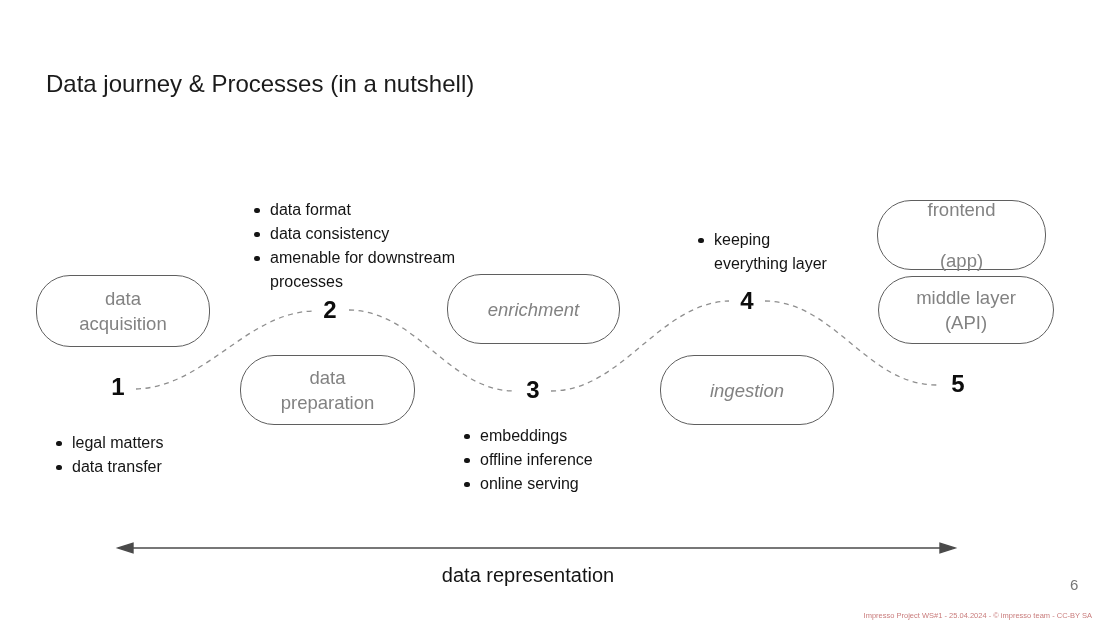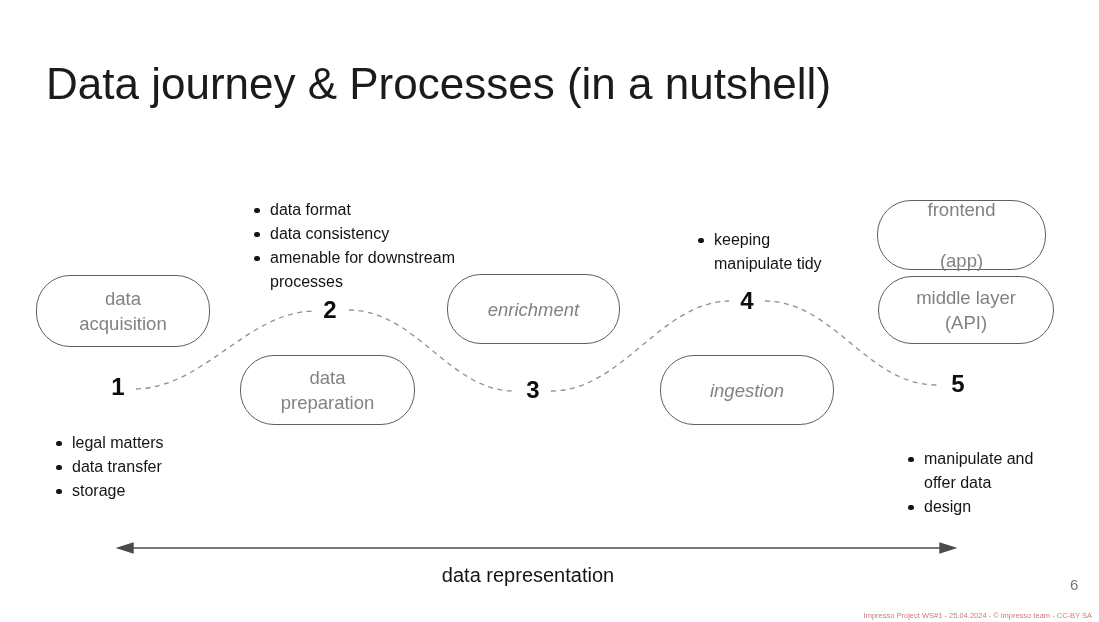--- a/index.html
+++ b/index.html
@@ -5,21 +5,21 @@
   html,body{margin:0;padding:0;background:#e9e9e9;}
   .slide{
     position:relative;
     width:1099px;height:622px;
     background:#ffffff;
     overflow:hidden;
     font-family:"Liberation Sans", sans-serif;
   }
   .title{
     position:absolute;left:46px;top:64px;
-    font-size:44px;line-height:40px;
+    font-size:24px;line-height:40px;
     color:#1b1b1b;white-space:nowrap;
   }
   .overlay{position:absolute;left:0;top:0;width:1099px;height:622px;pointer-events:none;}
   .box{
     position:absolute;
     border:1.3px solid #5f5f5f;
     border-radius:34px;
     background:#ffffff;
     display:flex;flex-direction:column;justify-content:center;align-items:center;
     color:#828282;font-size:18.5px;line-height:25px;text-align:center;
@@ -99,36 +99,36 @@
 
   <span class="num" style="left:118px;top:387px;">1</span>
   <span class="num" style="left:330px;top:310px;">2</span>
   <span class="num" style="left:533px;top:390px;">3</span>
   <span class="num" style="left:747px;top:301px;">4</span>
   <span class="num" style="left:958px;top:384px;">5</span>
 
   <ul class="notes" style="left:38px;top:419px;width:200px;">
     <li>legal matters</li>
     <li>data transfer</li>
-    <li>storage</li>
   </ul>
 
   <ul class="notes" style="left:236px;top:186px;width:268px;">
     <li>data format</li>
     <li>data consistency</li>
     <li>amenable for downstream processes</li>
   </ul>
 
+  <ul class="notes" style="left:446px;top:412px;width:200px;">
+    <li>embeddings</li>
+    <li>offline inference</li>
+    <li>online serving</li>
+  </ul>
 
   <ul class="notes" style="left:680px;top:216px;width:140px;">
-    <li>keeping manipulate tidy</li>
+    <li>keeping everything layer</li>
   </ul>
 
-  <ul class="notes" style="left:890px;top:435px;width:140px;">
-    <li>manipulate and offer data</li>
-    <li>design</li>
-  </ul>
 
   <div class="axis-label">data representation</div>
   <div class="page-number">6</div>
   <div class="footer-credit">Impresso Project WS#1 - 25.04.2024 - © impresso team - CC-BY SA</div>
 
 </div>
 
 </body></html>

